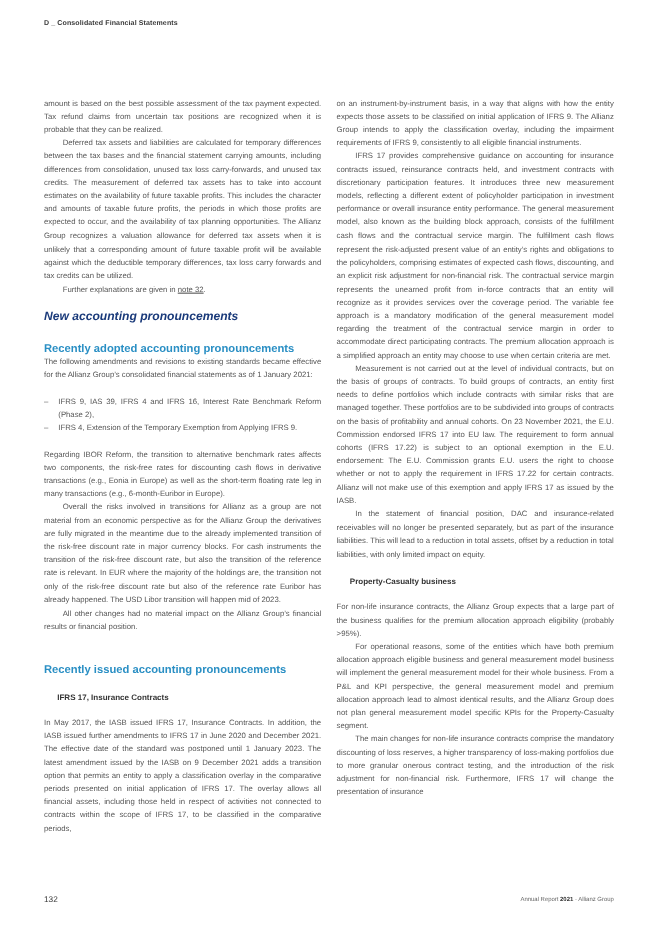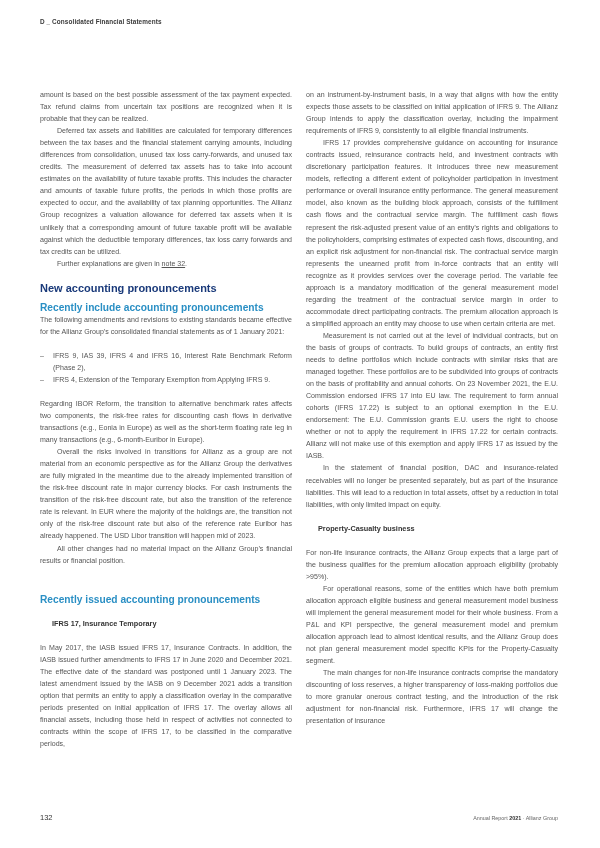--- a/index.html
+++ b/index.html
@@ -4,21 +4,21 @@
 <style>
   html, body { margin:0; padding:0; background:#ffffff; }
   body { width:600px; height:848px; position:relative; overflow:hidden;
          font-family:"Liberation Sans", sans-serif; color:#4a4a4a; }
   .header { position:absolute; left:40px; top:18px; font-size:6.4px; font-weight:bold; color:#3a3a3a; letter-spacing:0.1px; }
   .col { position:absolute; top:89px; width:252px; font-size:7.05px; line-height:12.05px; color:#555; }
   .col.left { left:40px; }
   .col.right { left:306px; }
   p { margin:0; text-align:justify; text-align-last:auto; }
   p.indent { text-indent:17px; }
-  .h-main { font-size:11px; font-weight:bold; color:#1a3a7a; margin:11px 0 6px 0; line-height:14px; }
+  .h-main { font-size:11px; font-weight:bold; color:#1a3a7a; margin:11px 0 16px 0; line-height:14px;font-style:italic; }
   .h-sub { font-size:10.2px; font-weight:bold; color:#2a8fc4; margin:6px 0 0 0; line-height:13px; }
   .h-sub.spaced { margin-top:26px; margin-bottom:8px; }
   .h-small { font-size:7.3px; font-weight:bold; color:#333; line-height:12px; margin:12px; }
   .h-small.spaced { margin-top:12px; }
   ul { margin:12px 0 12px 0; padding:0; list-style:none; }
   li { position:relative; padding-left:13px; text-align:justify; }
   li::before { content:"–"; position:absolute; left:0; top:0; }
   a.link { color:#555; text-decoration:underline; }
   .page-num { position:absolute; left:40px; top:813px; font-size:7.5px; color:#333; }
   .footer { position:absolute; right:42px; top:815px; font-size:5.4px; color:#666; }
@@ -27,31 +27,31 @@
 </head>
 <body>
 
 <div class="header">D _ Consolidated Financial Statements</div>
 
 <div class="col left">
   <p>amount is based on the best possible assessment of the tax payment expected. Tax refund claims from uncertain tax positions are recognized when it is probable that they can be realized.</p>
   <p class="indent">Deferred tax assets and liabilities are calculated for temporary differences between the tax bases and the financial statement carrying amounts, including differences from consolidation, unused tax loss carry-forwards, and unused tax credits. The measurement of deferred tax assets has to take into account estimates on the availability of future taxable profits. This includes the character and amounts of taxable future profits, the periods in which those profits are expected to occur, and the availability of tax planning opportunities. The Allianz Group recognizes a valuation allowance for deferred tax assets when it is unlikely that a corresponding amount of future taxable profit will be available against which the deductible temporary differences, tax loss carry forwards and tax credits can be utilized.</p>
   <p class="indent"><span>Further explanations are given in </span><a class="link">note 32</a><span>.</span></p>
   <div class="h-main">New accounting pronouncements</div>
-  <div class="h-sub">Recently include accounting pronouncements</div>
+  <div class="h-sub">Recently adopted accounting pronouncements</div>
   <p>The following amendments and revisions to existing standards became effective for the Allianz Group’s consolidated financial statements as of 1 January 2021:</p>
   <ul>
     <li>IFRS 9, IAS 39, IFRS 4 and IFRS 16, Interest Rate Benchmark Reform (Phase 2),</li>
     <li>IFRS 4, Extension of the Temporary Exemption from Applying IFRS 9.</li>
   </ul>
   <p>Regarding IBOR Reform, the transition to alternative benchmark rates affects two components, the risk-free rates for discounting cash flows in derivative transactions (e.g., Eonia in Europe) as well as the short-term floating rate leg in many transactions (e.g., 6-month-Euribor in Europe).</p>
   <p class="indent">Overall the risks involved in transitions for Allianz as a group are not material from an economic perspective as for the Allianz Group the derivatives are fully migrated in the meantime due to the already implemented transition of the risk-free discount rate in major currency blocks. For cash instruments the transition of the risk-free discount rate, but also the transition of the reference rate is relevant. In EUR where the majority of the holdings are, the transition not only of the risk-free discount rate but also of the reference rate Euribor has already happened. The USD Libor transition will happen mid of 2023.</p>
   <p class="indent">All other changes had no material impact on the Allianz Group’s financial results or financial position.</p>
   <div class="h-sub spaced">Recently issued accounting pronouncements</div>
-  <div class="h-small">IFRS 17, Insurance Temporary</div>
+  <div class="h-small">IFRS 17, Insurance Contracts</div>
   <p>In May 2017, the IASB issued IFRS 17, Insurance Contracts. In addition, the IASB issued further amendments to IFRS 17 in June 2020 and December 2021. The effective date of the standard was postponed until 1 January 2023. The latest amendment issued by the IASB on 9 December 2021 adds a transition option that permits an entity to apply a classification overlay in the comparative periods presented on initial application of IFRS 17. The overlay allows all financial assets, including those held in respect of activities not connected to contracts within the scope of IFRS 17, to be classified in the comparative periods,</p>
 </div>
 
 <div class="col right">
   <p>on an instrument-by-instrument basis, in a way that aligns with how the entity expects those assets to be classified on initial application of IFRS 9. The Allianz Group intends to apply the classification overlay, including the impairment requirements of IFRS 9, consistently to all eligible financial instruments.</p>
   <p class="indent">IFRS 17 provides comprehensive guidance on accounting for insurance contracts issued, reinsurance contracts held, and investment contracts with discretionary participation features. It introduces three new measurement models, reflecting a different extent of policyholder participation in investment performance or overall insurance entity performance. The general measurement model, also known as the building block approach, consists of the fulfillment cash flows and the contractual service margin. The fulfillment cash flows represent the risk-adjusted present value of an entity’s rights and obligations to the policyholders, comprising estimates of expected cash flows, discounting, and an explicit risk adjustment for non-financial risk. The contractual service margin represents the unearned profit from in-force contracts that an entity will recognize as it provides services over the coverage period. The variable fee approach is a mandatory modification of the general measurement model regarding the treatment of the contractual service margin in order to accommodate direct participating contracts. The premium allocation approach is a simplified approach an entity may choose to use when certain criteria are met.</p>
   <p class="indent">Measurement is not carried out at the level of individual contracts, but on the basis of groups of contracts. To build groups of contracts, an entity first needs to define portfolios which include contracts with similar risks that are managed together. These portfolios are to be subdivided into groups of contracts on the basis of profitability and annual cohorts. On 23 November 2021, the E.U. Commission endorsed IFRS 17 into EU law. The requirement to form annual cohorts (IFRS 17.22) is subject to an optional exemption in the E.U. endorsement: The E.U. Commission grants E.U. users the right to choose whether or not to apply the requirement in IFRS 17.22 for certain contracts. Allianz will not make use of this exemption and apply IFRS 17 as issued by the IASB.</p>
   <p class="indent">In the statement of financial position, DAC and insurance-related receivables will no longer be presented separately, but as part of the insurance liabilities. This will lead to a reduction in total assets, offset by a reduction in total liabilities, with only limited impact on equity.</p>
   <div class="h-small spaced">Property-Casualty business</div>
   <p>For non-life insurance contracts, the Allianz Group expects that a large part of the business qualifies for the premium allocation approach eligibility (probably &gt;95%).</p>

